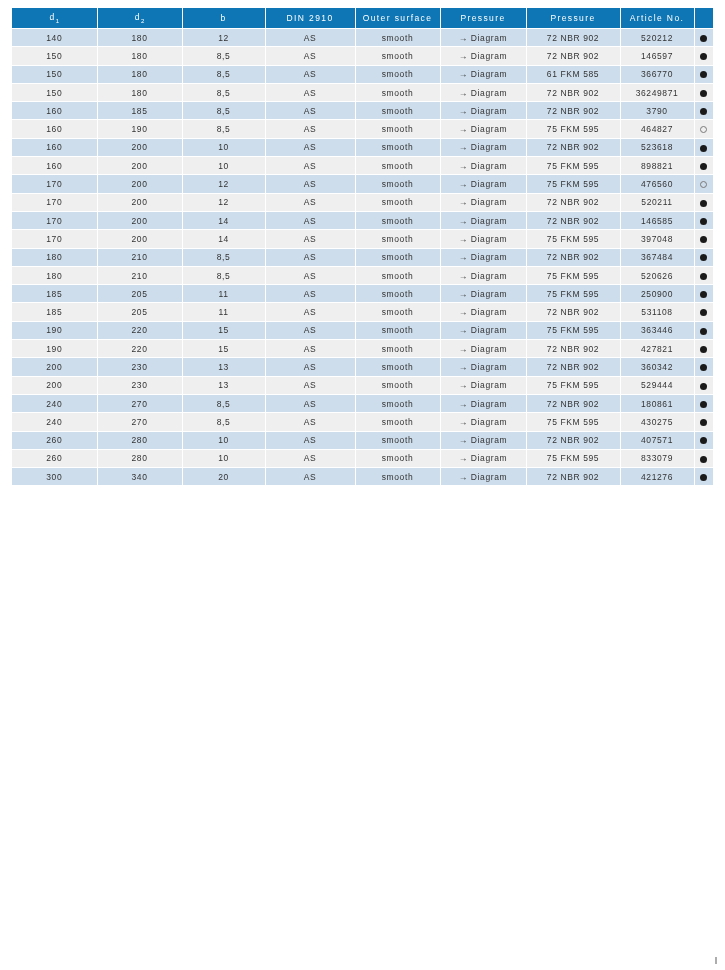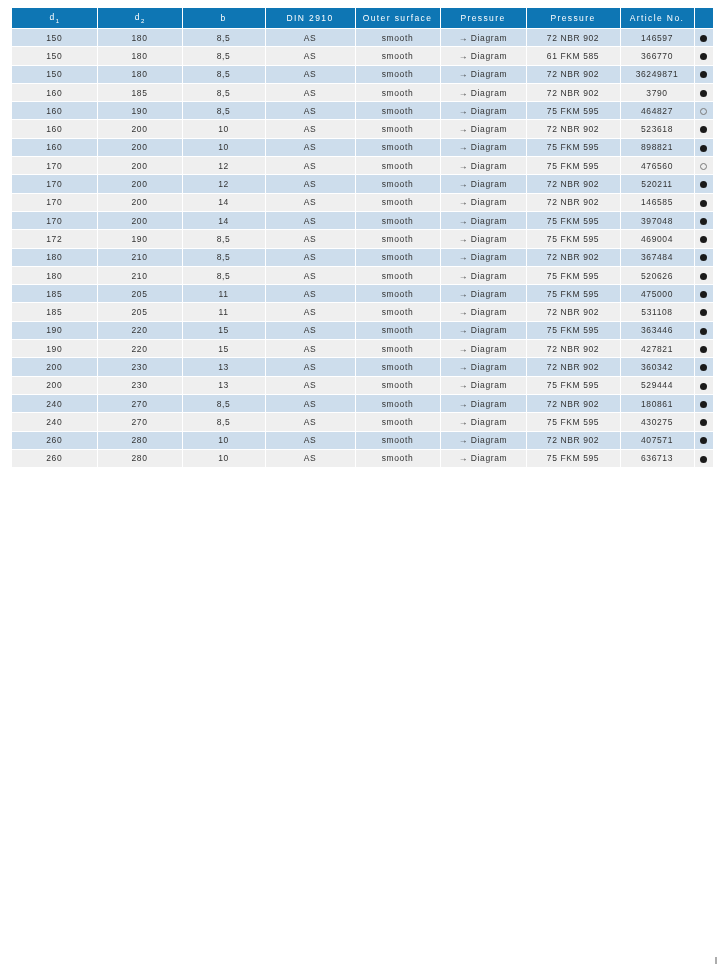--- a/index.html
+++ b/index.html
@@ -128,20 +128,35 @@
         <th><span>DIN 2910</span></th>
         <th><span>Outer surface</span></th>
         <th><span>Pressure</span></th>
         <th><span>Pressure</span></th>
         <th><span>Article No.</span></th>
         <th><span></span></th>
       </tr>
     </thead>
     <tbody>
         <tr>
+    <td>140</td>
+    <td>180</td>
+    <td>12</td>
+    <td>AS</td>
+    <td>smooth</td>
+    <td>
+      <span class="diagram-link">→ Diagram</span>
+    </td>
+    <td>72 NBR 902</td>
+    <td>520212</td>
+    <td>
+      <span class="circle filled"></span>
+    </td>
+  </tr>
+        <tr>
     <td>150</td>
     <td>180</td>
     <td>8,5</td>
     <td>AS</td>
     <td>smooth</td>
     <td>
       <span class="diagram-link">→ Diagram</span>
     </td>
     <td>72 NBR 902</td>
     <td>146597</td>
@@ -288,35 +303,20 @@
     <td>170</td>
     <td>200</td>
     <td>14</td>
     <td>AS</td>
     <td>smooth</td>
     <td>
       <span class="diagram-link">→ Diagram</span>
     </td>
     <td>75 FKM 595</td>
     <td>397048</td>
-    <td>
-      <span class="circle filled"></span>
-    </td>
-  </tr>
-        <tr>
-    <td>172</td>
-    <td>190</td>
-    <td>8,5</td>
-    <td>AS</td>
-    <td>smooth</td>
-    <td>
-      <span class="diagram-link">→ Diagram</span>
-    </td>
-    <td>75 FKM 595</td>
-    <td>469004</td>
     <td>
       <span class="circle filled"></span>
     </td>
   </tr>
         <tr>
     <td>180</td>
     <td>210</td>
     <td>8,5</td>
     <td>AS</td>
     <td>smooth</td>
@@ -347,21 +347,21 @@
         <tr>
     <td>185</td>
     <td>205</td>
     <td>11</td>
     <td>AS</td>
     <td>smooth</td>
     <td>
       <span class="diagram-link">→ Diagram</span>
     </td>
     <td>75 FKM 595</td>
-    <td>475000</td>
+    <td>250900</td>
     <td>
       <span class="circle filled"></span>
     </td>
   </tr>
         <tr>
     <td>185</td>
     <td>205</td>
     <td>11</td>
     <td>AS</td>
     <td>smooth</td>
@@ -482,21 +482,36 @@
         <tr>
     <td>260</td>
     <td>280</td>
     <td>10</td>
     <td>AS</td>
     <td>smooth</td>
     <td>
       <span class="diagram-link">→ Diagram</span>
     </td>
     <td>75 FKM 595</td>
-    <td>636713</td>
+    <td>833079</td>
+    <td>
+      <span class="circle filled"></span>
+    </td>
+  </tr>
+        <tr>
+    <td>300</td>
+    <td>340</td>
+    <td>20</td>
+    <td>AS</td>
+    <td>smooth</td>
+    <td>
+      <span class="diagram-link">→ Diagram</span>
+    </td>
+    <td>72 NBR 902</td>
+    <td>421276</td>
     <td>
       <span class="circle filled"></span>
     </td>
   </tr>
       </tbody>
   </table>
 
   <div class="page-artifact"></div>
 </div>
 

